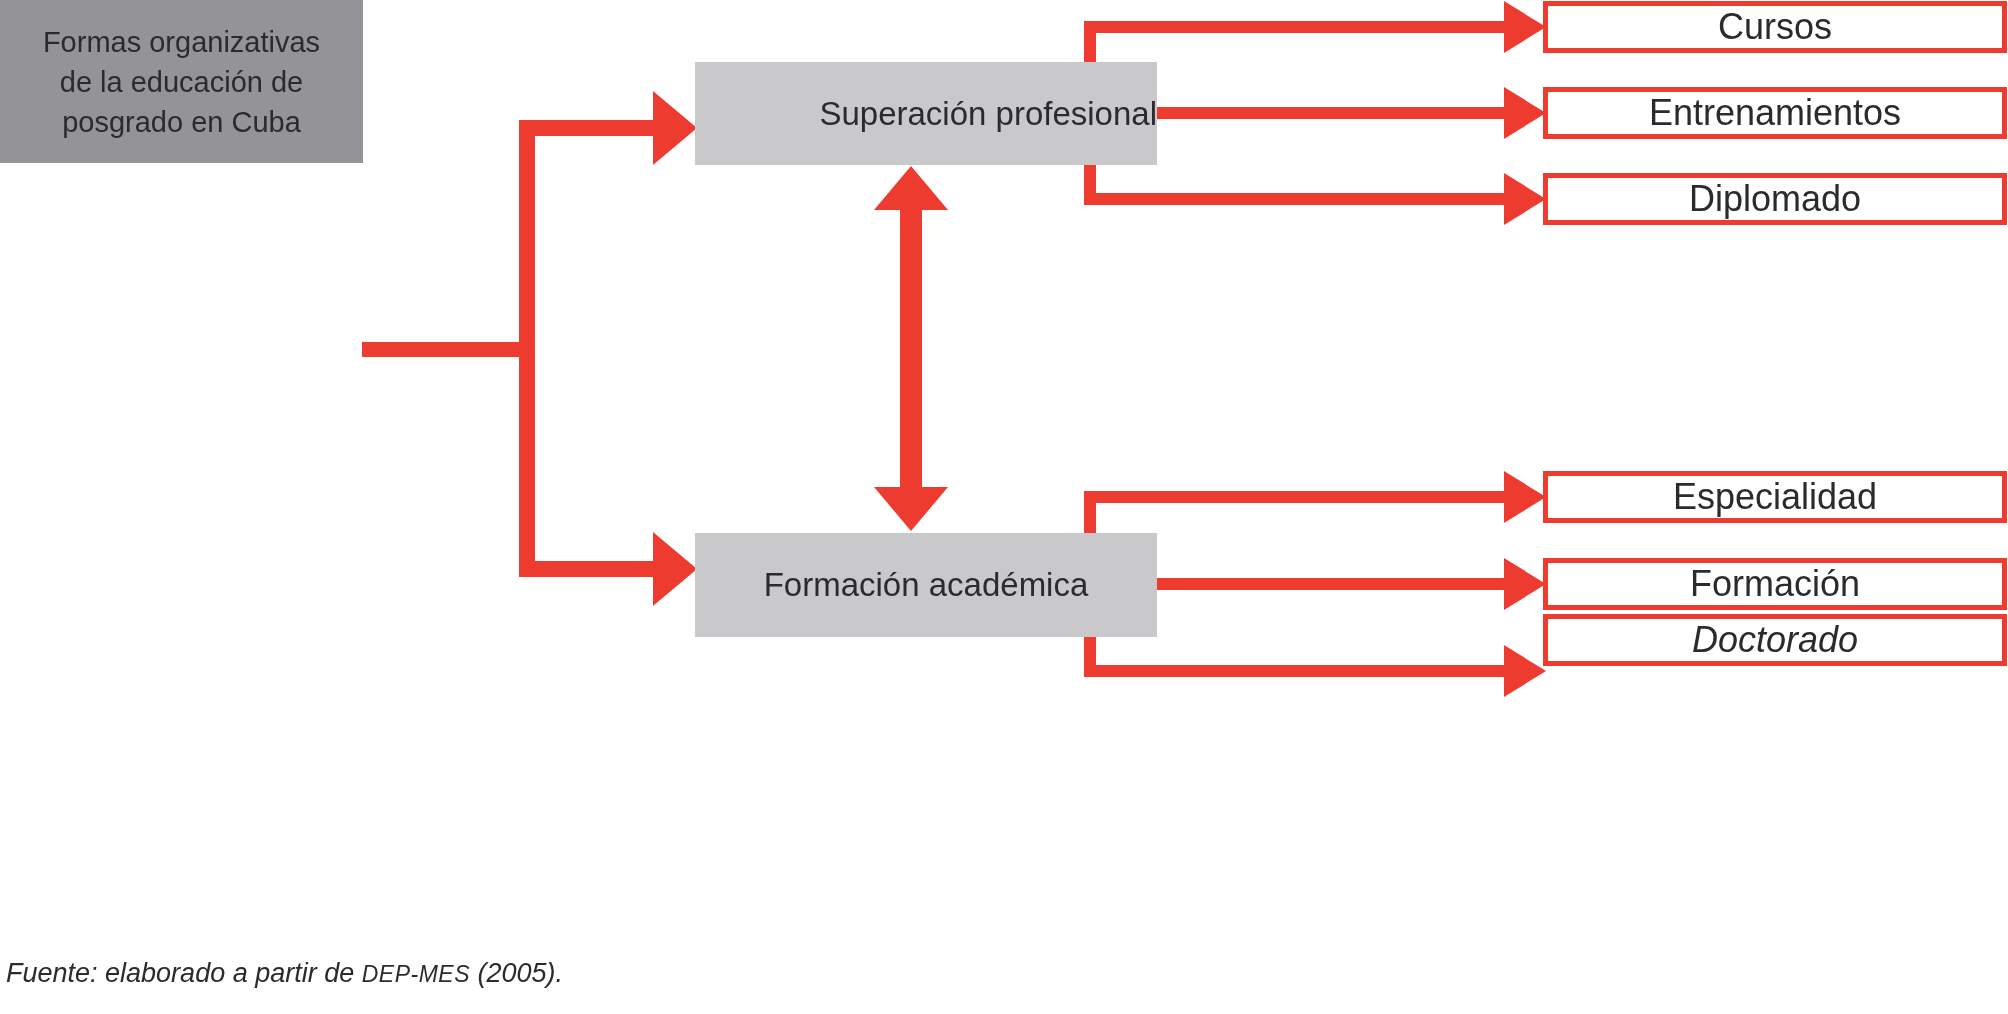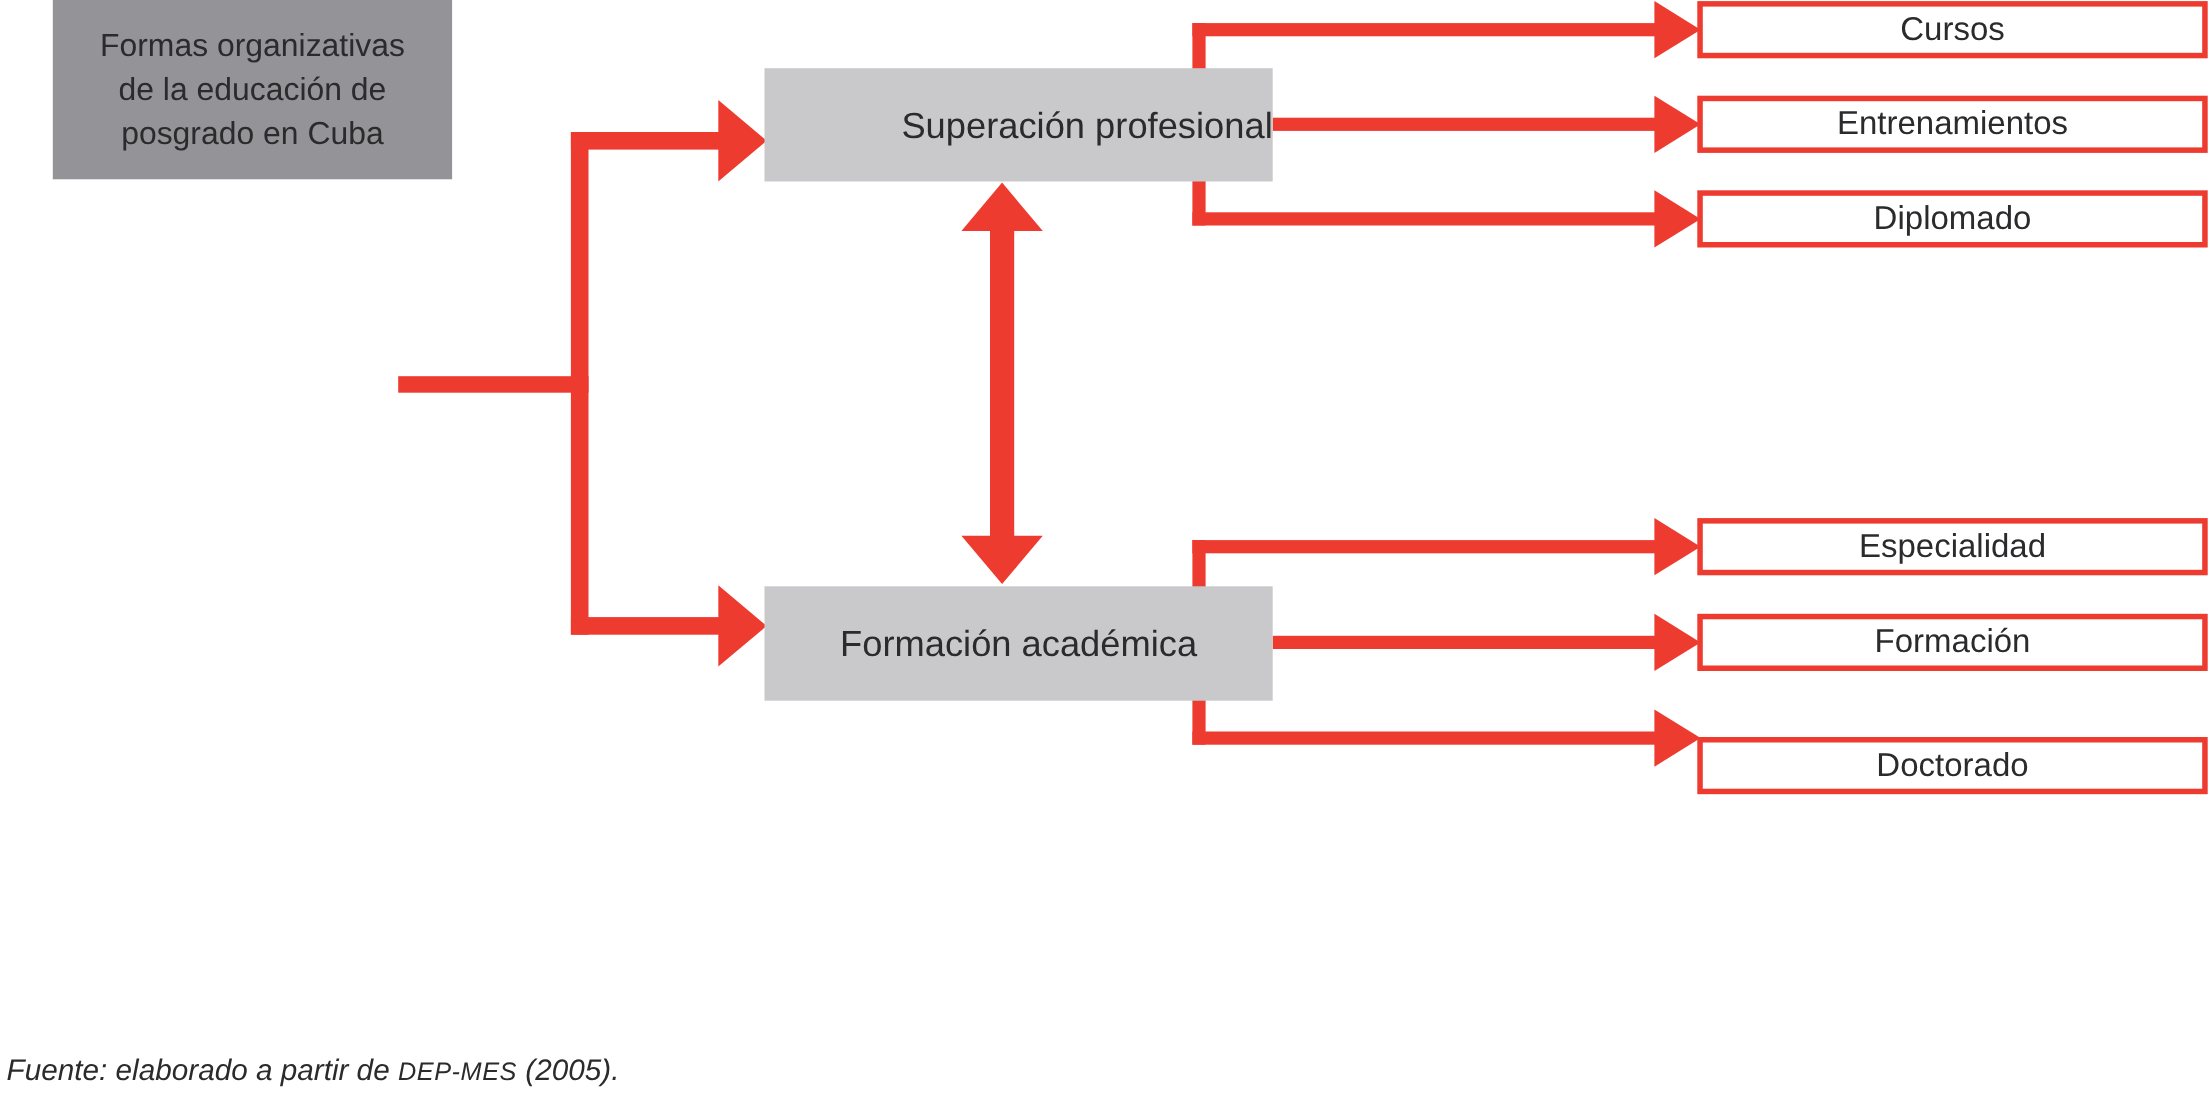--- a/index.html
+++ b/index.html
@@ -26,44 +26,43 @@
     display: flex;
     align-items: center;
     justify-content: center;
     text-align: center;
   }
   .node-root {
     left: 0; top: 267; width: 363px; height: 163px;
     background: var(--dark-gray);
     font-size: 29px; line-height: 40px;
     z-index: 2;
-    margin-left: 48px;
   }
   .node-mid {
     width: 462px; left: 695px;
     background: var(--light-gray);
     font-size: 33px;
     z-index: 2;
   }
   .node-superacion { top: 62px; height: 103px; justify-content: flex-end; }
   .node-formacion  { top: 533px; height: 104px; }
 
   .node-leaf {
     left: 1543px; width: 464px; height: 52px;
     background: #ffffff;
     border: 5px solid var(--red);
-    font-size: 30px;
+    font-size: 36px;
     z-index: 2;
   }
   .leaf-1 { top: 1px; }
   .leaf-2 { top: 87px; }
   .leaf-3 { top: 173px; }
   .leaf-4 { top: 471px; text-align: center; }
   .leaf-5 { top: 558px; }
-  .leaf-6 { top: 670px; }
+  .leaf-6 { top: 614px; font-style: italic; }
 
   
   .line { position: absolute; background: var(--red); z-index: 1; }
 
   .conn-root-h   { left: 362px; top: 342px; width: 173px; height: 15px; }
   .trunk-v       { left: 519px; top: 120px; width: 16px;  height: 457px; }
   .conn-top-h    { left: 519px; top: 120px; width: 136px; height: 16px; }
   .conn-bottom-h { left: 519px; top: 561px; width: 136px; height: 16px; }
 
   .conn-rt-v { left: 1084px; top: 21px;  width: 12px; height: 184px; }

